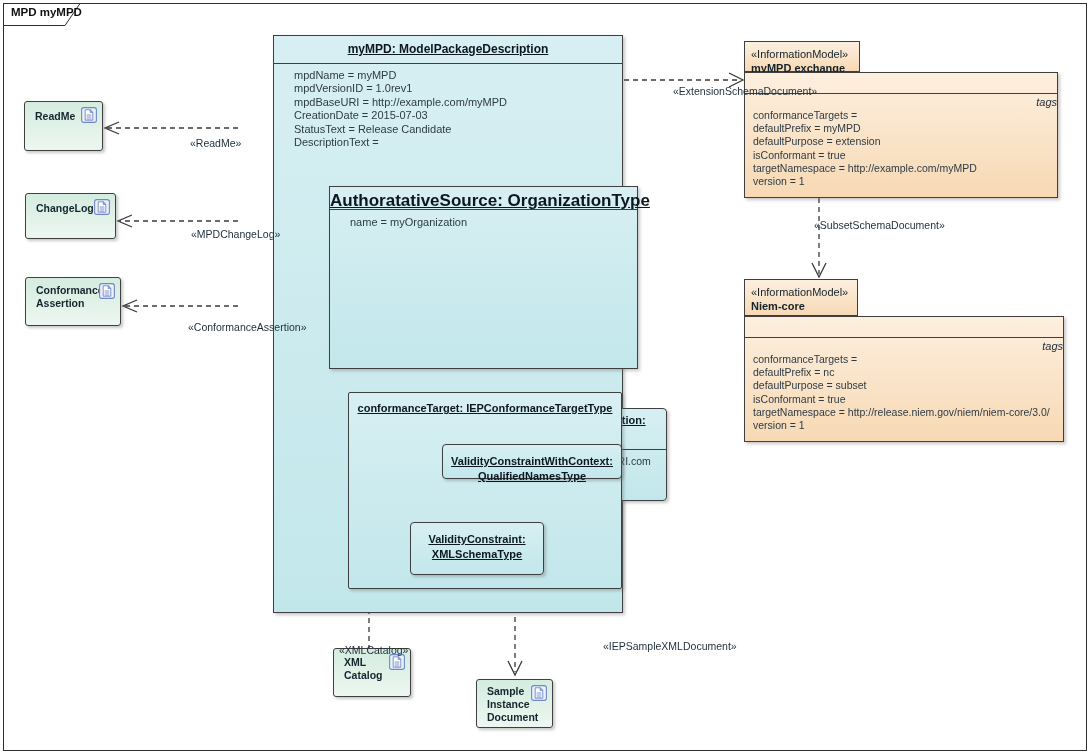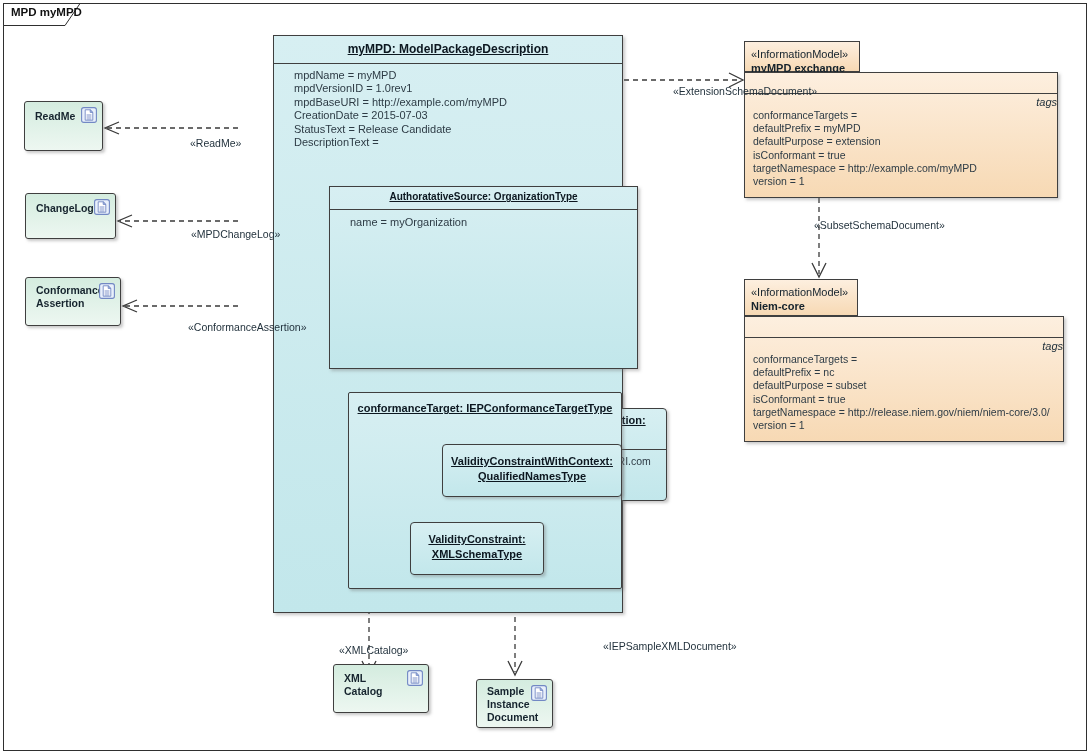--- a/index.html
+++ b/index.html
@@ -28,42 +28,42 @@
   .sep{border-bottom:1px solid var(--border);}
   .attrs{font-size:11px;line-height:13.4px;color:#2d3b45;white-space:nowrap;}
 
   
   #main-box{left:238px;top:35px;width:350px;height:578px;}
   #main-box .head{height:27px;}
   #main-box .attrs{padding:5px 0 0 20px;}
 
   #auth-box{left:20px;top:150px;width:309px;height:183px;}
   #auth-box .head{height:22px;}
-  #auth-box .obj-title{font-size:10px;padding-top:4px;}
+  #auth-box .obj-title{font-size:17px;padding-top:4px;}
   #auth-box .attrs{padding:6px 0 0 20px;}
 
   #contact-box{left:46px;top:221px;width:256px;height:93px;}
   #contact-box .head{padding-top:4px;height:36px;}
   #contact-box .obj-title{font-size:11px;padding-top:0;line-height:14px;}
   #contact-box .attrs{padding:5px 0 0 16px;font-size:10.5px;}
 
   #ct-box{left:39px;top:356px;width:274px;height:197px;}
   #ct-box .obj-title{font-size:11px;padding-top:9px;}
 
-  #vcwc-box{left:58px;top:51px;width:180px;height:53px;}
+  #vcwc-box{left:58px;top:51px;width:180px;height:35px;}
   #vc-box{left:26px;top:129px;width:134px;height:53px;}
   .small-ct .obj-title{font-size:11px;padding-top:10px;line-height:15px;}
 
   
   .artifact{padding:8px 24px 4px 10px;font-size:10.5px;font-weight:bold;color:#16242e;line-height:13px;}
   .doc-icon{position:absolute;top:5px;right:5px;width:16px;height:16px;}
   #art-readme{left:24px;top:101px;width:79px;height:50px;}
   #art-changelog{left:25px;top:193px;width:91px;height:46px;}
   #art-confassert{left:25px;top:277px;width:96px;height:49px;padding-top:6px;}
-  #art-xmlcat{left:333px;top:664px;width:96px;height:49px;padding-top:7px;}
+  #art-xmlcat{left:333px;top:648px;width:78px;height:49px;padding-top:7px;}
   #art-sample{left:476px;top:679px;width:77px;height:49px;padding-top:5px;padding-right:26px;}
 
   
   .pkg-tab{padding:5px 6px 0 6px;font-size:11px;line-height:14px;color:#14222c;box-shadow:none;}
   .pkg-tab .stereo{font-weight:normal;white-space:nowrap;}
   .pkg-tab .pname{font-weight:bold;white-space:nowrap;}
   .pkg-body .strip{height:20px;border-bottom:1px solid var(--border);}
   .tags-title{font-size:11px;font-style:italic;text-align:right;margin-top:2px;color:#21313c;}
   .tag-lines{padding:1px 0 0 8px;font-size:10.5px;line-height:13.2px;color:#2d3b45;white-space:nowrap;}
   #pkg1-tab{left:744px;top:41px;width:116px;height:31px;}

